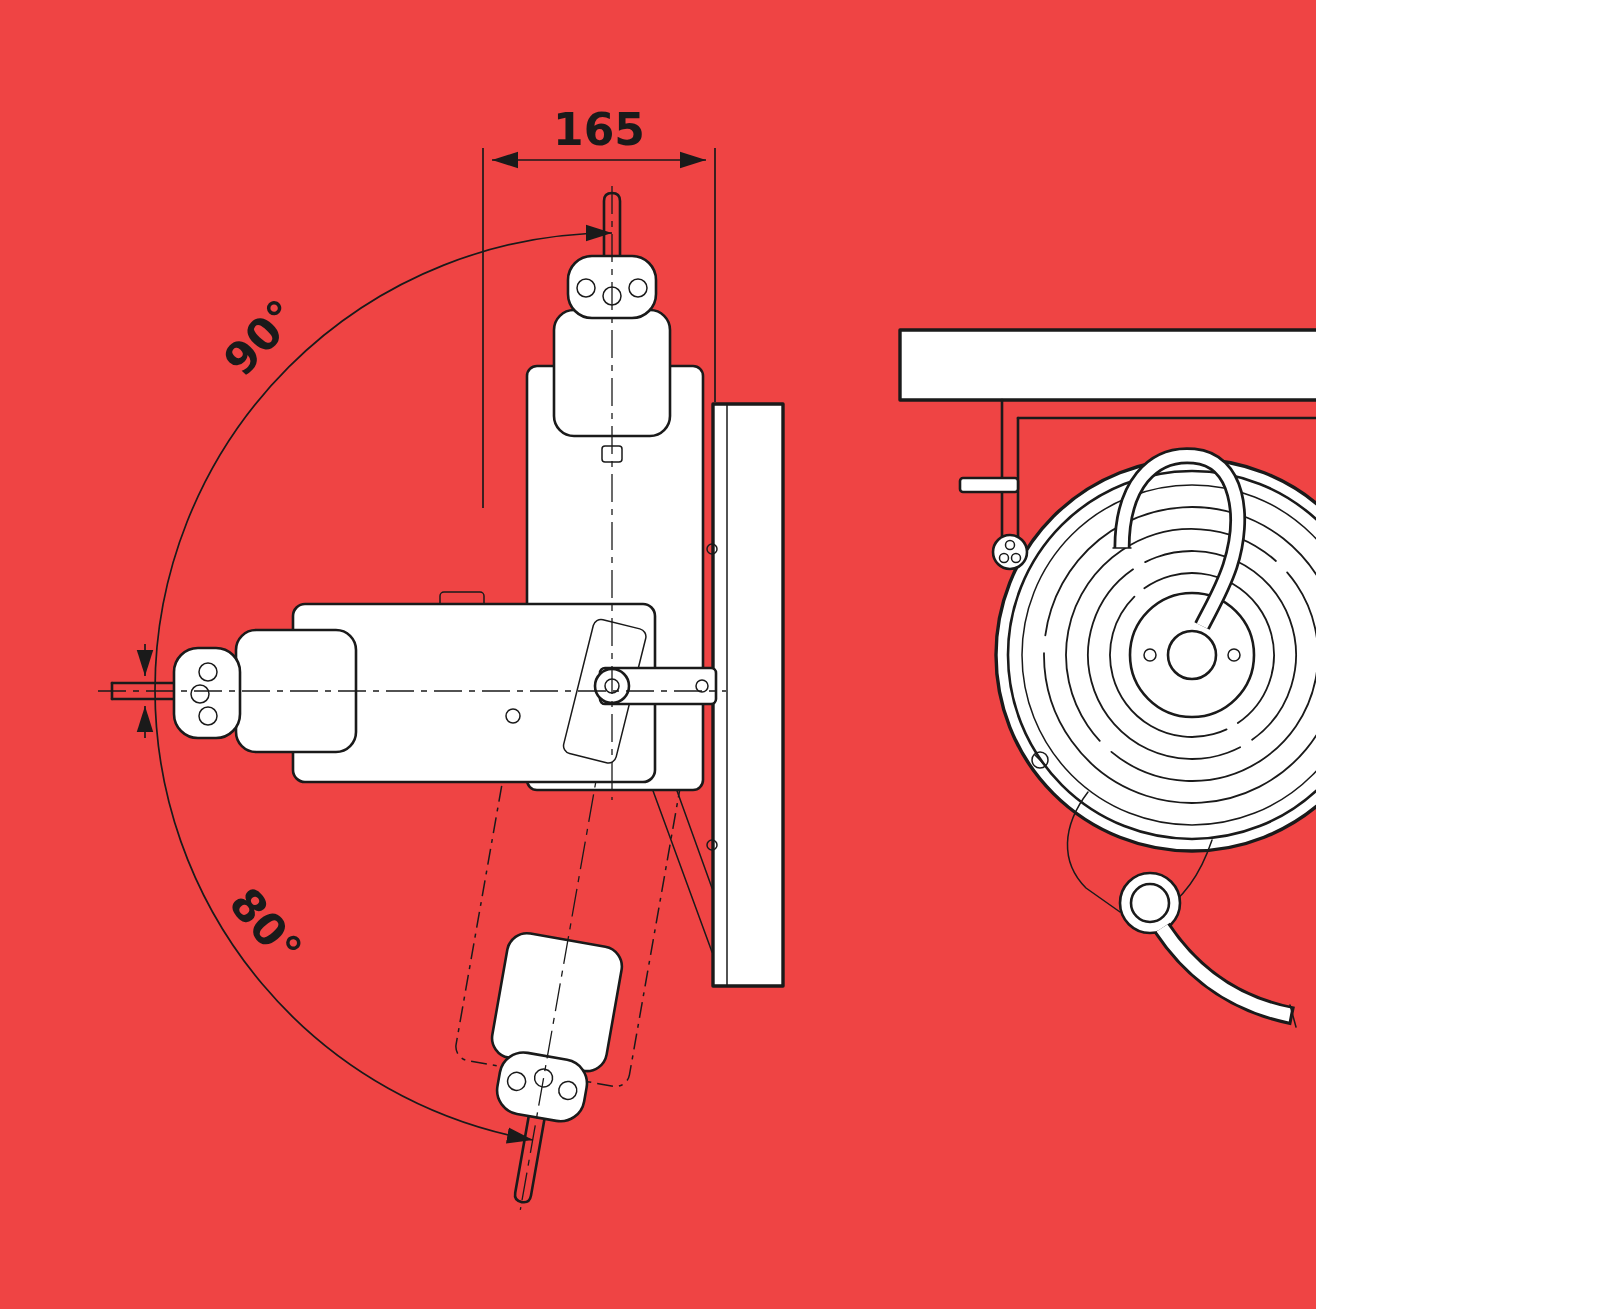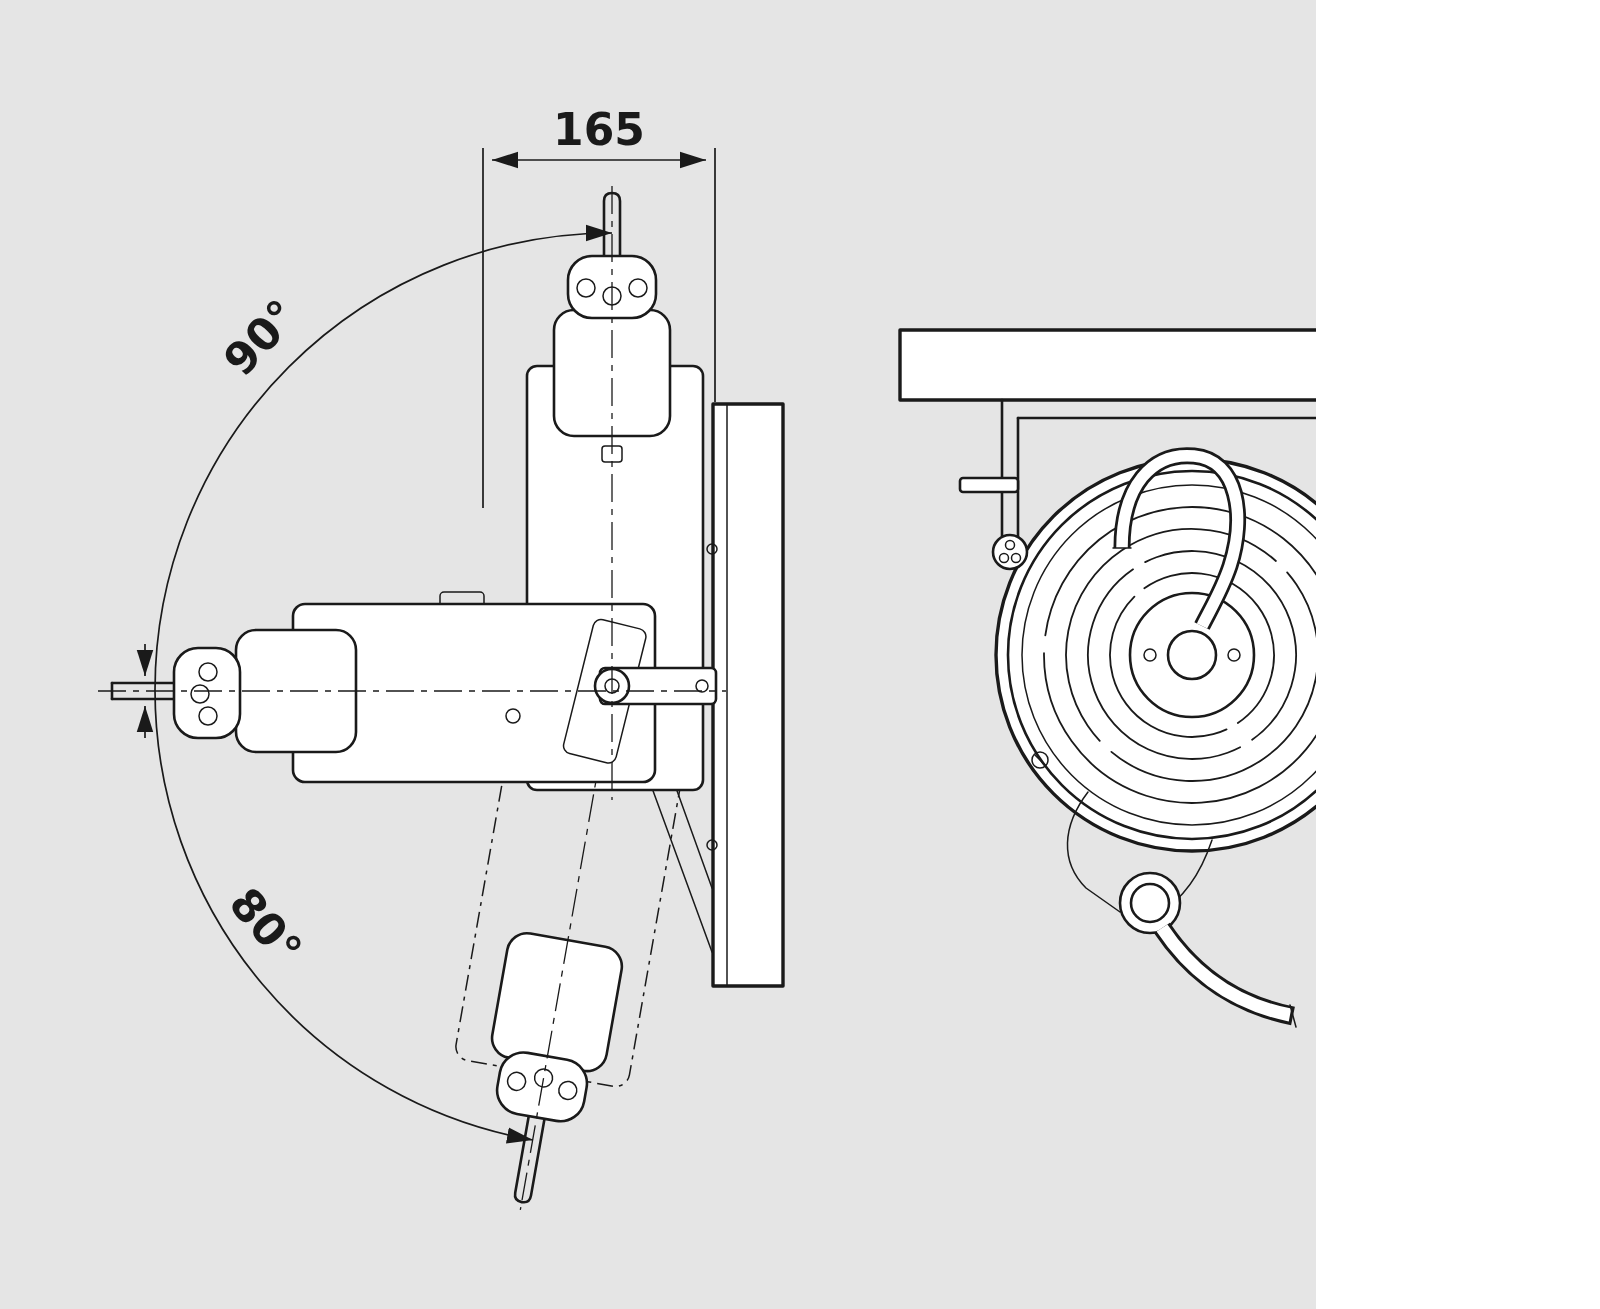--- a/index.html
+++ b/index.html
@@ -1,16 +1,16 @@
 <!DOCTYPE html>
 <html><head>
 <meta charset="utf-8">
 <style>
   html,body{margin:0;padding:0;background:#ffffff;}
-  .canvas{position:relative;width:1316px;height:1309px;background:#e5e5e5;overflow:hidden;
+  .canvas{position:relative;width:1316px;height:1309px;background:#ef4444;overflow:hidden;
           font-family:"DejaVu Sans", sans-serif;}
   svg{display:block;}
   .ln   {stroke:#1a1a1a; fill:none; stroke-width:2.6; stroke-linecap:round; stroke-linejoin:round;}
   .lnf  {stroke:#1a1a1a; fill:#ffffff; stroke-width:2.6; stroke-linecap:round; stroke-linejoin:round;}
   .thick{stroke-width:3.4;}
   .thin {stroke:#1a1a1a; fill:none; stroke-width:1.5; stroke-linecap:round;}
   .cl   {stroke:#1a1a1a; fill:none; stroke-width:1.3; stroke-dasharray:28 7 6 7;}
   .ph   {stroke:#1a1a1a; fill:none; stroke-width:1.5; stroke-dasharray:16 6 4 6;}
   .dim  {stroke:#1a1a1a; fill:none; stroke-width:1.7;}
   .groove{stroke:#1a1a1a; fill:none; stroke-width:1.8; stroke-linecap:round;}

